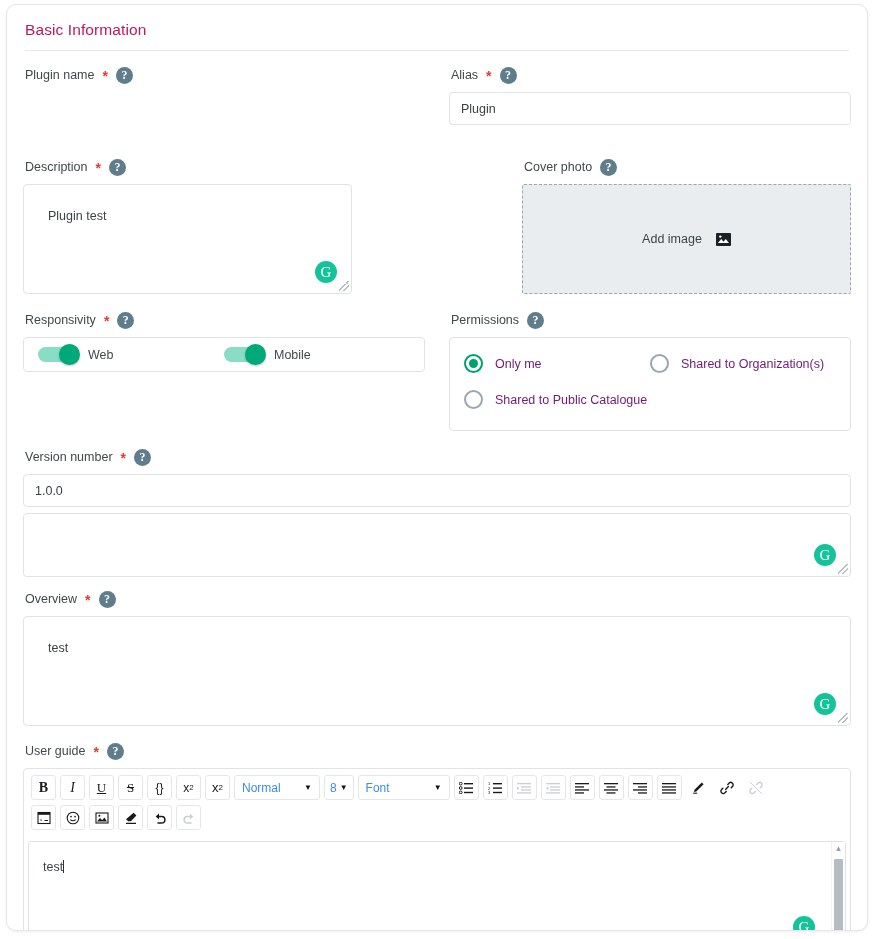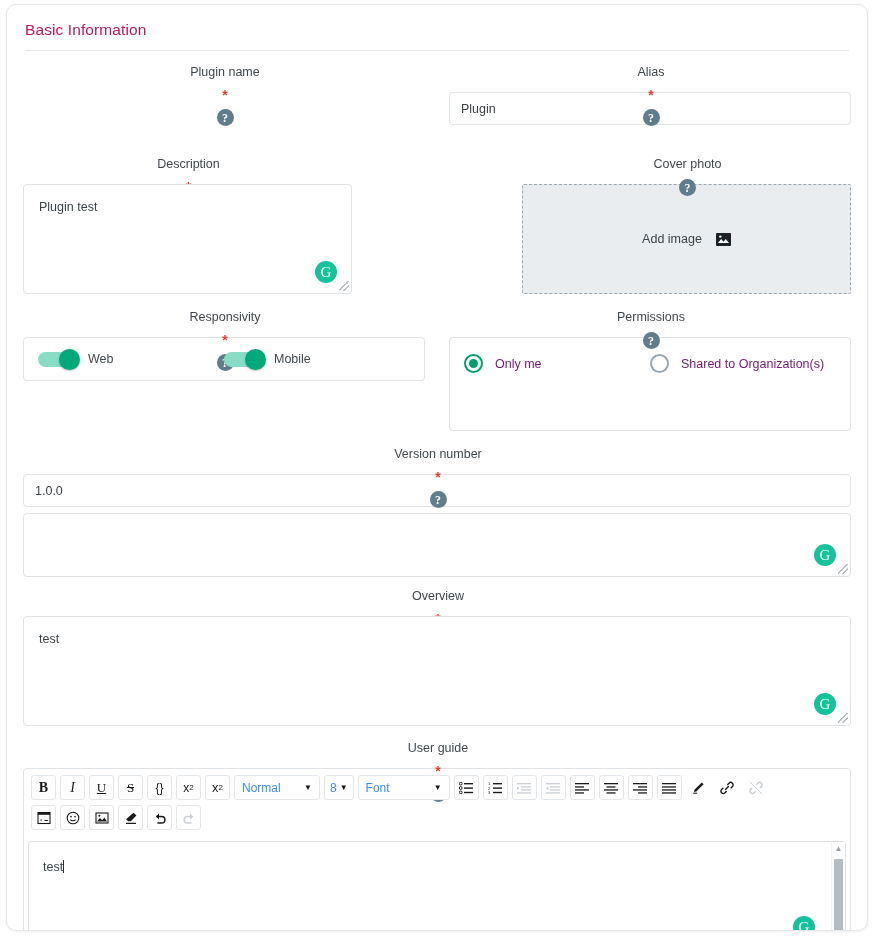--- a/index.html
+++ b/index.html
@@ -26,21 +26,21 @@
   .section-title {
     font-size: 15.5px;
     font-weight: normal;
     color: #be185d;
     padding: 16px 2px 11px 2px;
     letter-spacing: .1px;
   }
   .hr { height: 1px; background: #e5e8ea; margin: 0 2px 14px 2px; }
 
   
-  .lbl-row { display: flex; align-items: center; gap: 8px; height: 20px; margin-bottom: 7px; padding-left: 2px; flex-direction: column; }
+  .lbl-row { display: flex; align-items: center; gap: 8px; height: 20px; margin-bottom: 7px; padding-left: 2px; }
   .lbl { font-size: 12.5px; color: #41484d; }
   .req { color: #e53935; font-size: 14px; line-height: 1; font-weight: bold; position: relative; top: 1px; }
   .help {
     width: 17px; height: 17px; border-radius: 50%;
     background: #607d8b;
     display: inline-flex; align-items: center; justify-content: center;
     color: #ffffff; font-size: 12px; font-weight: bold;
     font-family: "Liberation Serif", serif;
     line-height: 1; cursor: pointer; flex: none;
   }
@@ -54,21 +54,21 @@
     display: flex; align-items: center;
     padding: 0 11px;
     font-size: 12.5px;
     color: #3c4347;
   }
   .ta {
     border: 1px solid #dfe3e6;
     border-radius: 4px;
     background: #fff;
     position: relative;
-    padding: 15px;
+    padding: 24px;
     font-size: 12.5px;
     color: #3c4347;
   }
   .resize-h {
     position: absolute; right: 2px; bottom: 2px;
     width: 10px; height: 10px;
     background:
       linear-gradient(135deg, transparent 0 45%, #b9c0c5 45% 55%, transparent 55% 70%, #b9c0c5 70% 80%, transparent 80%);
   }
   .gly {
@@ -249,21 +249,21 @@
       </div>
     </div>
 
     <div class="cols" style="margin-top:16px;">
       <div class="col">
         <div class="lbl-row">
           <span class="lbl">Responsivity</span>
           <span class="req">*</span>
           <span class="help">?</span>
         </div>
-        <div class="panel" style="height:44px;display:flex;align-items:center;">
+        <div class="panel" style="height:35px;display:flex;align-items:center;">
           <div class="switch-row" style="width:100%;">
             <div class="sw-item">
               <span class="sw"></span>
               <span class="sw-lbl">Web</span>
             </div>
             <div class="sw-item">
               <span class="sw"></span>
               <span class="sw-lbl">Mobile</span>
             </div>
           </div>
@@ -277,20 +277,24 @@
         <div class="panel" style="height:94px;padding-top:16px;">
           <div class="radios">
             <div class="rad-item">
               <span class="rad on"></span>
               <span class="rad-lbl">Only me</span>
             </div>
             <div class="rad-item">
               <span class="rad"></span>
               <span class="rad-lbl">Shared to Organization(s)</span>
             </div>
+            <div class="rad-item wide">
+              <span class="rad"></span>
+              <span class="rad-lbl">Shared to Public Catalogue</span>
+            </div>
           </div>
         </div>
       </div>
     </div>
 
     <div style="margin-top:16px;text-align:center;">
       <div class="lbl-row">
         <span class="lbl">Version number</span>
         <span class="req">*</span>
         <span class="help">?</span>

